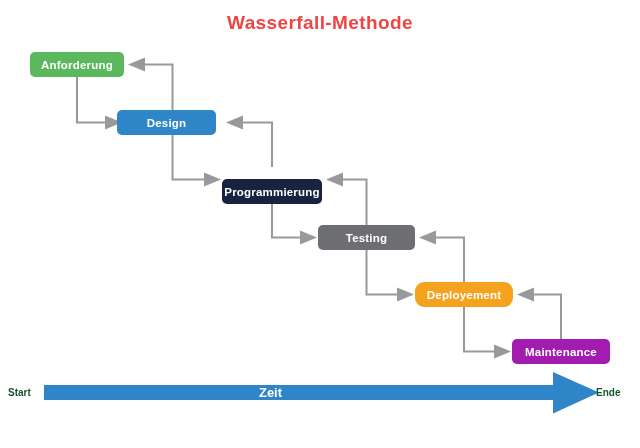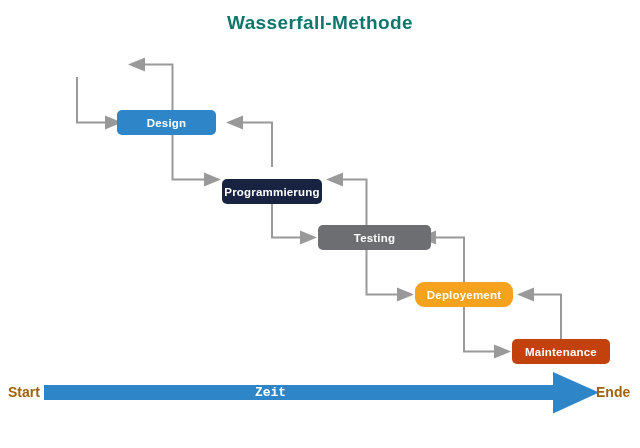--- a/index.html
+++ b/index.html
@@ -3,48 +3,48 @@
 <meta charset="utf-8">
 <style>
   html,body{margin:0;padding:0;background:#ffffff;}
   .canvas{
     position:relative;width:640px;height:448px;background:#ffffff;
     font-family:"Liberation Sans",sans-serif;overflow:hidden;
   }
   .title{
     position:absolute;top:12px;left:0;width:640px;margin:0;
     text-align:center;font-size:19px;font-weight:700;letter-spacing:.4px;
-    color:#0f766e;
+    color:#ef4444;
   }
   .layer{position:absolute;top:0;left:0;width:640px;height:448px;}
   .conn-line{fill:none;stroke:#999999;stroke-width:2;}
   .conn-head{fill:#999999;stroke:none;}
   .box{
     position:absolute;height:25px;border-radius:5px;
     display:flex;align-items:center;justify-content:center;
   }
   .box span{
     color:#ffffff;font-size:11.5px;font-weight:700;letter-spacing:.2px;
     white-space:nowrap;
   }
   .box-0{left:30px; top:52px; width:94px;}
   .box-1{left:117px;top:110px;width:99px;}
   .box-2{left:222px;top:167px;width:100px;margin-top:12px;}
-  .box-3{left:318px;top:225px;width:113px;}
+  .box-3{left:318px;top:225px;width:97px;}
   .box-4{left:415px;top:282px;width:98px;border-radius:9px;}
   .box-5{left:512px;top:339px;width:98px;}
   .tl-label{
-    position:absolute;font-weight:700;font-size:14px;color:#a16207;
+    position:absolute;font-weight:700;font-size:10px;color:#14532d;
     line-height:15px;white-space:nowrap;
   }
   .tl-start{left:8px;top:385px;}
   .tl-ende{left:596px;top:385px;}
   .tl-zeit{
     left:0;top:386px;width:541px;text-align:center;
-    color:#ffffff;font-size:13px;line-height:14px;font-family:Liberation Mono, monospace;
+    color:#ffffff;font-size:13px;line-height:14px;
   }
 </style>
 </head>
 <body>
 
 <div class="canvas">
 
   <h1 class="title">Wasserfall-Methode</h1>
 
   <svg class="layer" viewBox="0 0 640 448" aria-hidden="true">
@@ -90,33 +90,36 @@
       <path class="conn-line" d="M561,339 V294.5 H534"></path>
       <polygon class="conn-head" points="534,287.5 534,301.5 517,294.5"></polygon>
     </g>
 
     <g>
       <rect x="44" y="385" width="510" height="15" fill="#2E86C8"></rect>
       <polygon points="553,372 553,413.5 599,392.5" fill="#2E86C8"></polygon>
     </g>
   </svg>
 
+  <div class="box box-0" style="background: rgb(92, 184, 92);">
+    <span>Anforderung</span>
+  </div>
   <div class="box box-1" style="background: rgb(46, 134, 200);">
     <span>Design</span>
   </div>
   <div class="box box-2" style="background: rgb(23, 35, 64);">
     <span>Programmierung</span>
   </div>
   <div class="box box-3" style="background: rgb(109, 110, 113);">
     <span>Testing</span>
   </div>
   <div class="box box-4" style="background: rgb(245, 162, 30);">
     <span>Deployement</span>
   </div>
-  <div class="box box-5" style="background: #c2410c;">
+  <div class="box box-5" style="background: #a21caf;">
     <span>Maintenance</span>
   </div>
 
   <span class="tl-label tl-start">Start</span>
   <span class="tl-label tl-zeit">Zeit</span>
   <span class="tl-label tl-ende">Ende</span>
 
 </div>
 
 </body></html>

